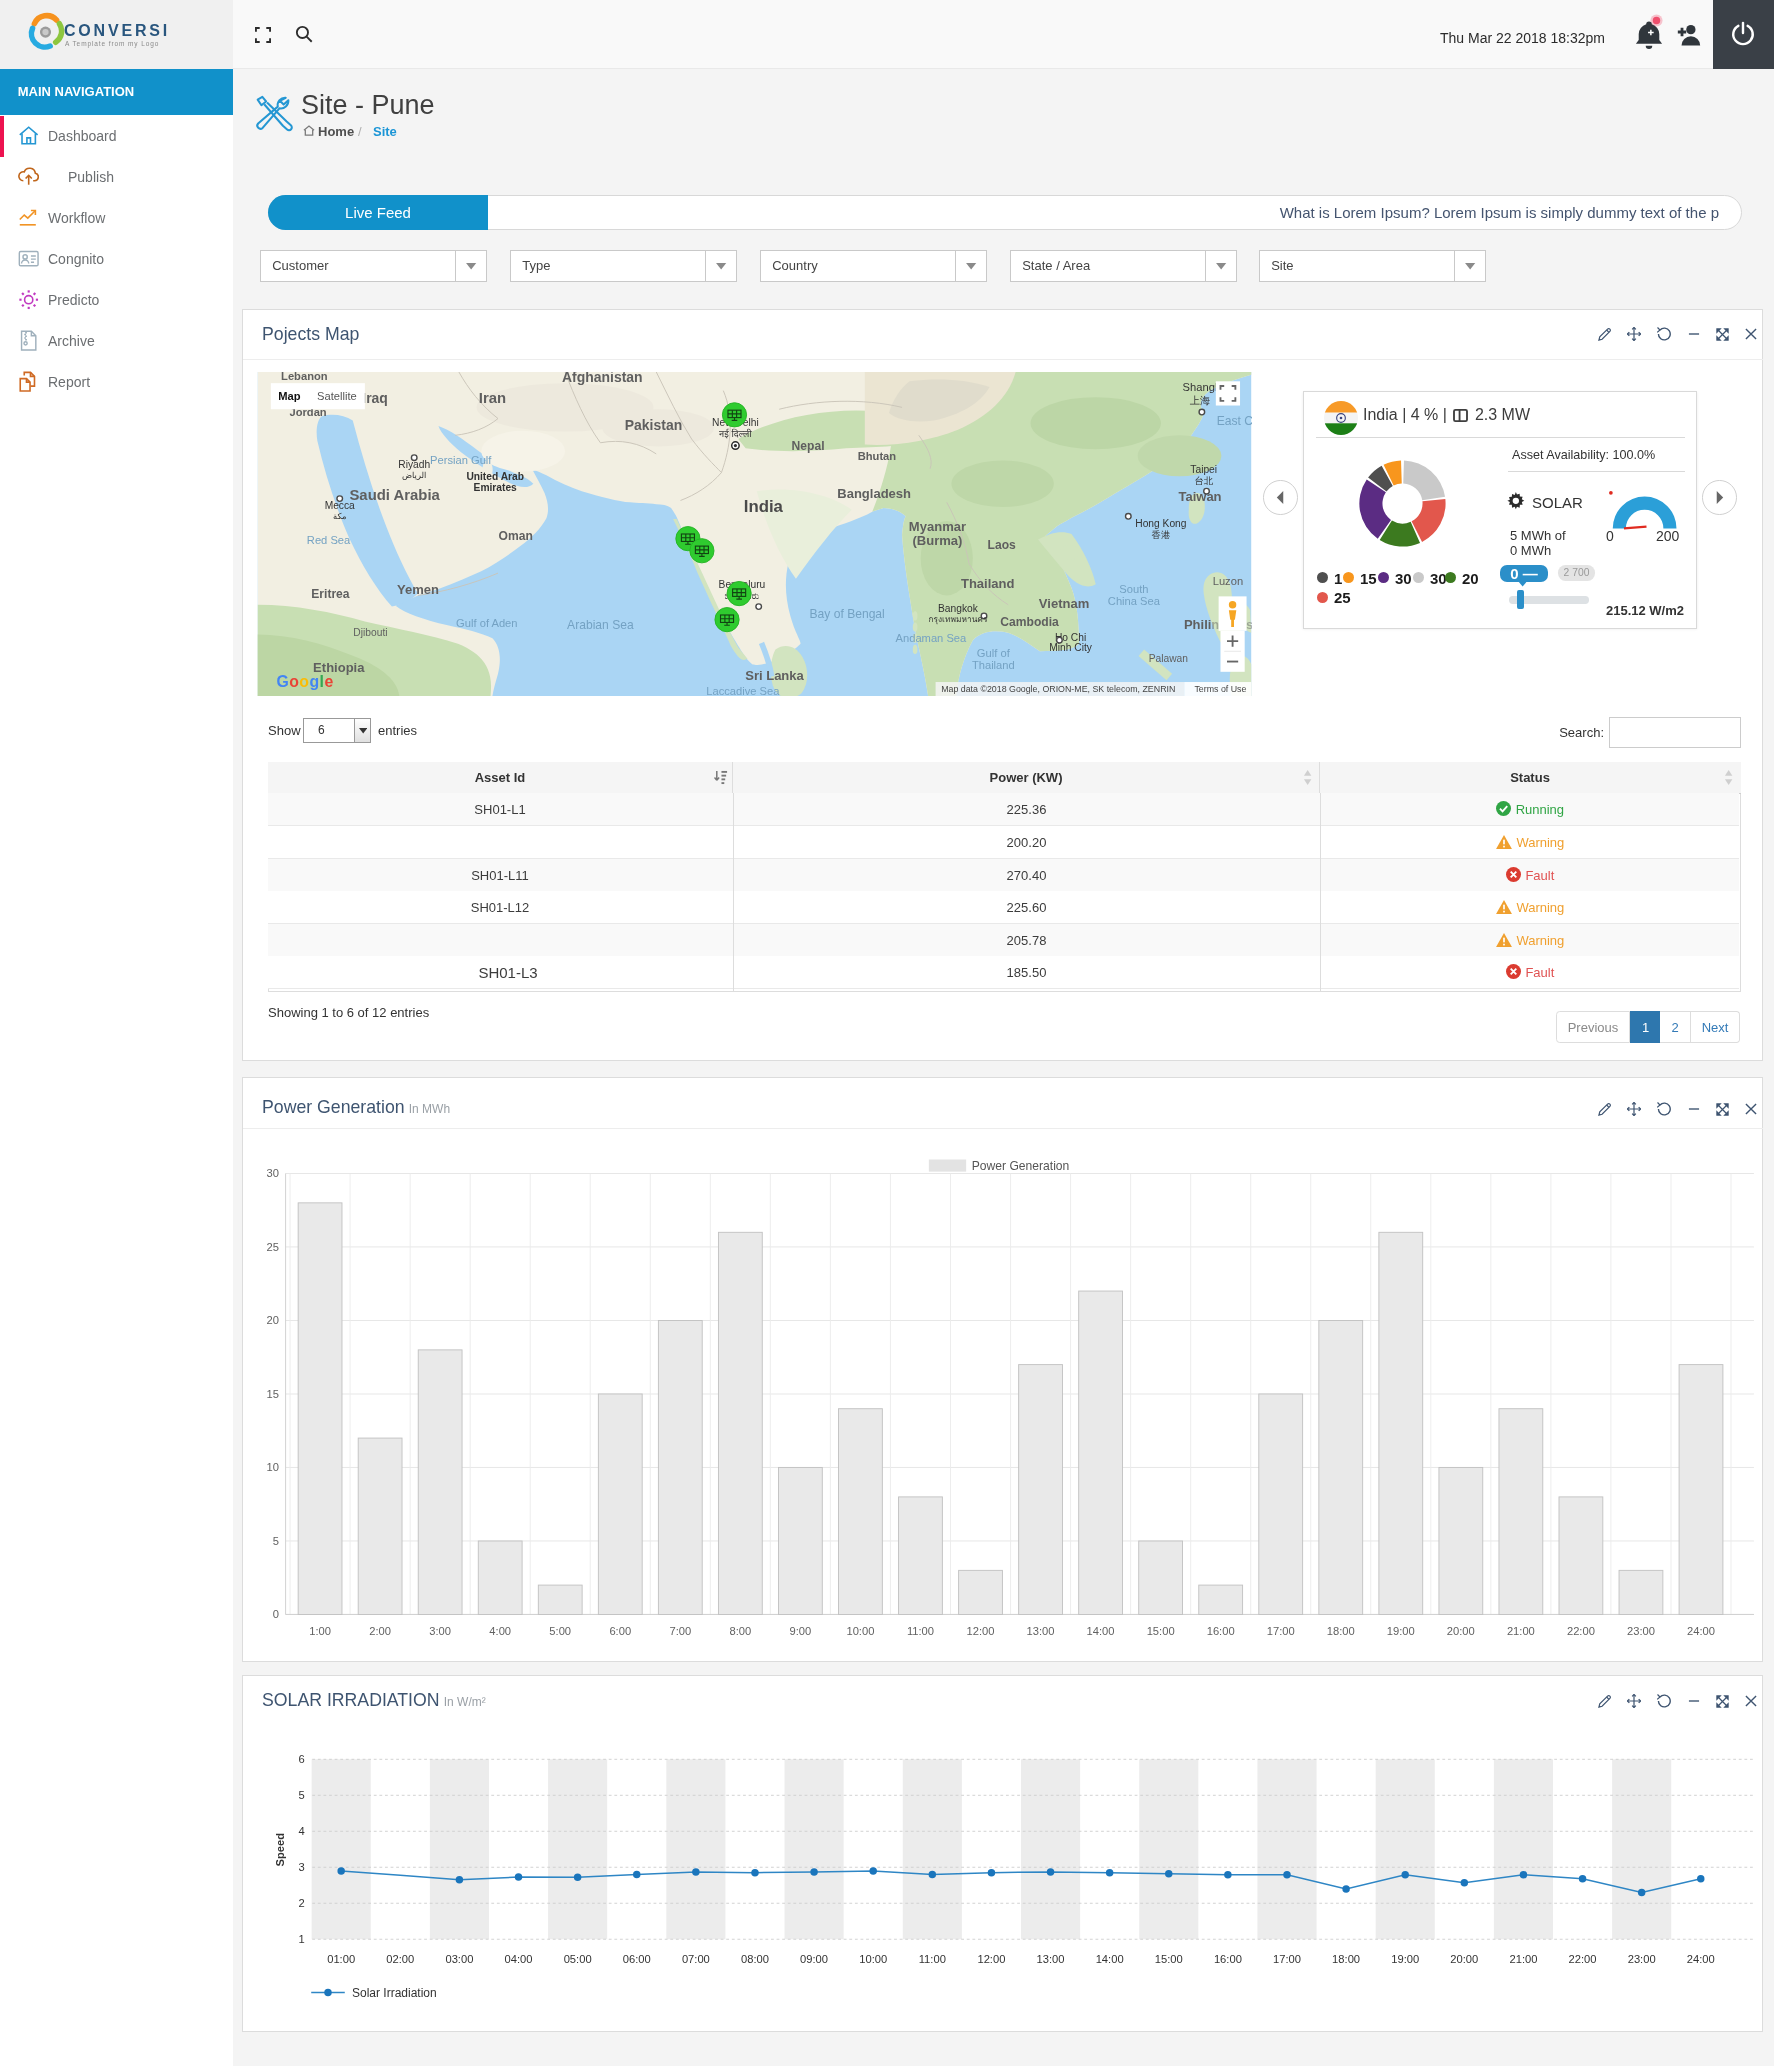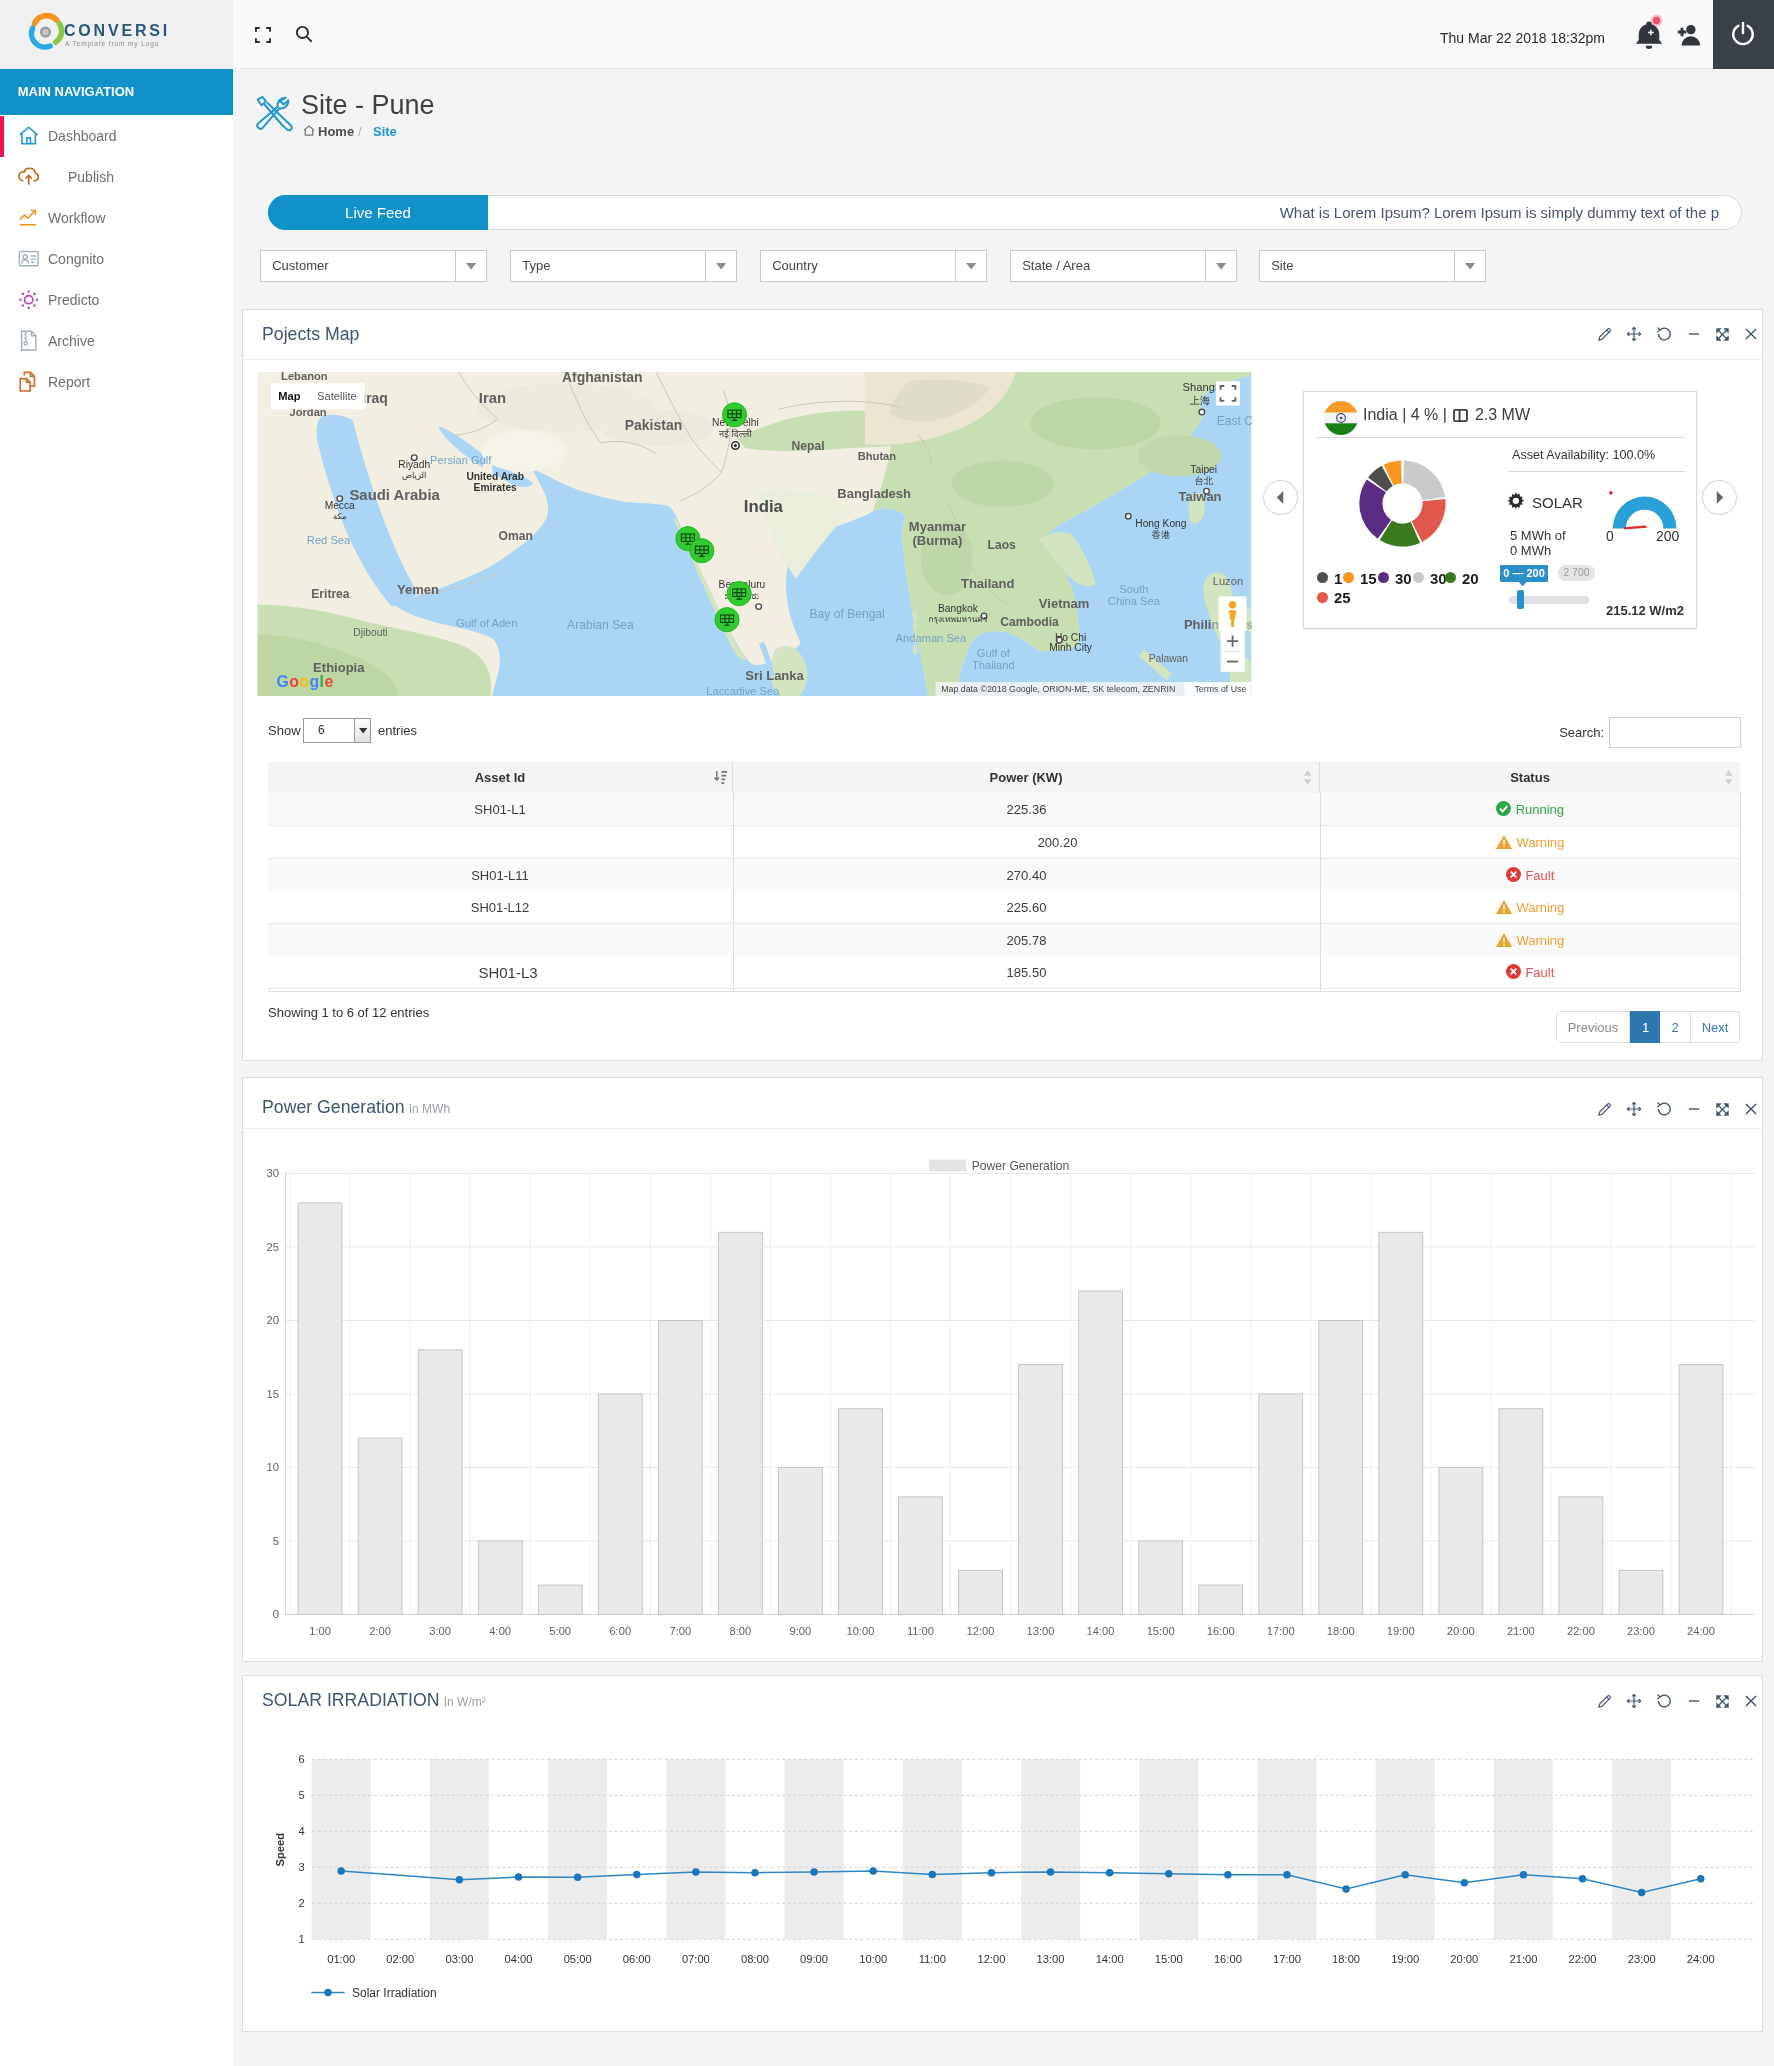--- a/index.html
+++ b/index.html
@@ -430,21 +430,21 @@
 <div class="abs" style="left:1510px;top:543px;font-size:13px;color:#333;">0 MWh</div>
 
 <svg class="abs" style="left:1609px;top:489px" width="75" height="47" viewBox="0 0 80 50">
  <path d="M4,42 A34,34 0 0 1 72,42 L58,42 A20,20 0 0 0 18,42 Z" fill="#2b9fd8"></path>
  <path d="M16,42 L40,40" stroke="#e02b20" stroke-width="2.5"></path>
  <circle cx="2" cy="4" r="2" fill="#e02b20"></circle>
 </svg>
 <div class="abs" style="left:1606px;top:528px;font-size:14px;color:#333;">0</div>
 <div class="abs" style="left:1656px;top:528px;font-size:14px;color:#333;">200</div>
 
-<div class="abs" style="left:1500px;top:565px;width:48px;height:17px;background:#2b8fc9;border-radius:1px;text-align:center;line-height:17px;font-size:11px;font-weight:bold;color:#fff;">0 — 200</div>
+<div class="abs" style="left:1500px;top:565px;width:48px;height:17px;background:#2b8fc9;border-radius:7px;text-align:center;line-height:17px;font-size:15px;font-weight:bold;color:#fff;">0 — 200</div>
 <svg class="abs" style="left:1518px;top:581px" width="9.3" height="5.6" viewBox="0 0 10 6">
       <path d="M0,0 H10 L5,6 Z" fill="#2b8fc9"></path>
     </svg>
 <div class="abs" style="left:1558px;top:565px;width:37px;height:16px;background:#e4e4e4;border-radius:7.5px;text-align:center;line-height:16px;font-size:10.3px;color:#9a9a9a;">2 700</div>
 <div class="abs" style="left:1509px;top:596px;width:80px;height:7.5px;background:#dde1e4;border-radius:3.7px;"></div>
 <div class="abs" style="left:1517px;top:590px;width:6.5px;height:18.6px;background:#2b8fc9;border-radius:1.9px;"></div>
 <div class="abs" style="left:1572px;top:603px;width:112px;text-align:right;font-size:13px;color:#333;white-space:nowrap;font-weight:bold;">215.12 W/m2</div>
 
 <div class="abs" style="left:268px;top:718px;height:25px;line-height:25px;font-size:13px;color:#333;">Show</div>
 <div class="abs" style="left:303px;top:718px;width:68px;height:25px;background:#fff;border:0.9px solid #999;">
@@ -480,21 +480,21 @@
       <path d="M5,16 L1,10 H9 Z" fill="#cfcfcf"></path>
     </svg>
 <div class="abs" style="left:268px;top:793px;width:1471px;height:33px;background:#f9f9f9;border-bottom:0.9px solid #e9e9e9;"></div>
     <div class="abs" style="left:268px;top:793px;width:464px;height:33px;line-height:33px;text-align:center;font-size:13px;color:#3c3c3c;">SH01-L1</div>
     <div class="abs" style="left:733px;top:793px;width:587px;height:33px;line-height:33px;text-align:center;font-size:13px;color:#3c3c3c;">225.36</div>
     <div class="abs" style="left:1320px;top:793px;width:420px;height:33px;line-height:33px;text-align:center;font-size:13px;color:#30a545;"><span style="position:relative;top:1.9px;display:inline-block;margin-right:4.7px;"><svg width="15" height="15" viewBox="0 0 16 16">
           <circle cx="8" cy="8" r="8" fill="#30a545"></circle>
           <path d="M4.2,8.2 L7,11 L12,5.5" stroke="#fff" stroke-width="2" fill="none"></path>
         </svg></span>Running</div>
     <div class="abs" style="left:268px;top:826px;width:1471px;height:33px;background:#fff;border-bottom:0.9px solid #e9e9e9;"></div>
-    <div class="abs" style="left:733px;top:826px;width:587px;height:33px;line-height:33px;text-align:center;font-size:13px;color:#3c3c3c;margin-left:31px;">200.20</div>
+    <div class="abs" style="left:733px;top:826px;width:587px;height:33px;line-height:33px;text-align:center;font-size:13px;color:#3c3c3c;">200.20</div>
     <div class="abs" style="left:1320px;top:826px;width:420px;height:33px;line-height:33px;text-align:center;font-size:13px;color:#f0a02f;"><span style="position:relative;top:1.9px;display:inline-block;margin-right:4.7px;"><svg width="16" height="14" viewBox="0 0 17 15">
           <path d="M8.5,0 L17,15 H0 Z" fill="#f0a02f"></path>
           <rect x="7.6" y="5" width="1.8" height="5" fill="#fff"></rect>
           <rect x="7.6" y="11.5" width="1.8" height="1.8" fill="#fff"></rect>
         </svg></span>Warning</div>
     <div class="abs" style="left:268px;top:859px;width:1471px;height:33px;background:#f9f9f9;border-bottom:0.9px solid #e9e9e9;"></div>
     <div class="abs" style="left:268px;top:859px;width:464px;height:33px;line-height:33px;text-align:center;font-size:13px;color:#3c3c3c;">SH01-L11</div>
     <div class="abs" style="left:733px;top:859px;width:587px;height:33px;line-height:33px;text-align:center;font-size:13px;color:#3c3c3c;">270.40</div>
     <div class="abs" style="left:1320px;top:859px;width:420px;height:33px;line-height:33px;text-align:center;font-size:13px;color:#e05252;"><span style="position:relative;top:1.9px;display:inline-block;margin-right:4.7px;"><svg width="15" height="15" viewBox="0 0 16 16">
           <circle cx="8" cy="8" r="8" fill="#db3b30"></circle>

